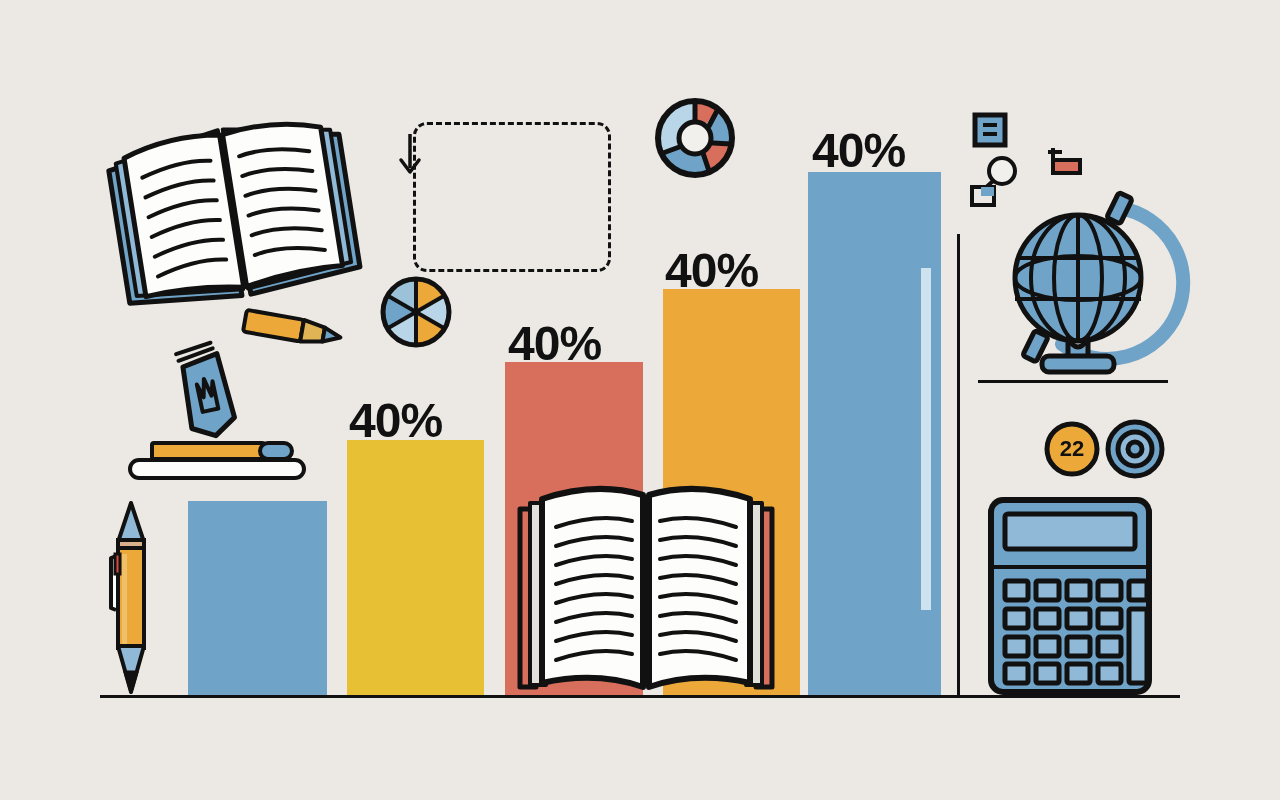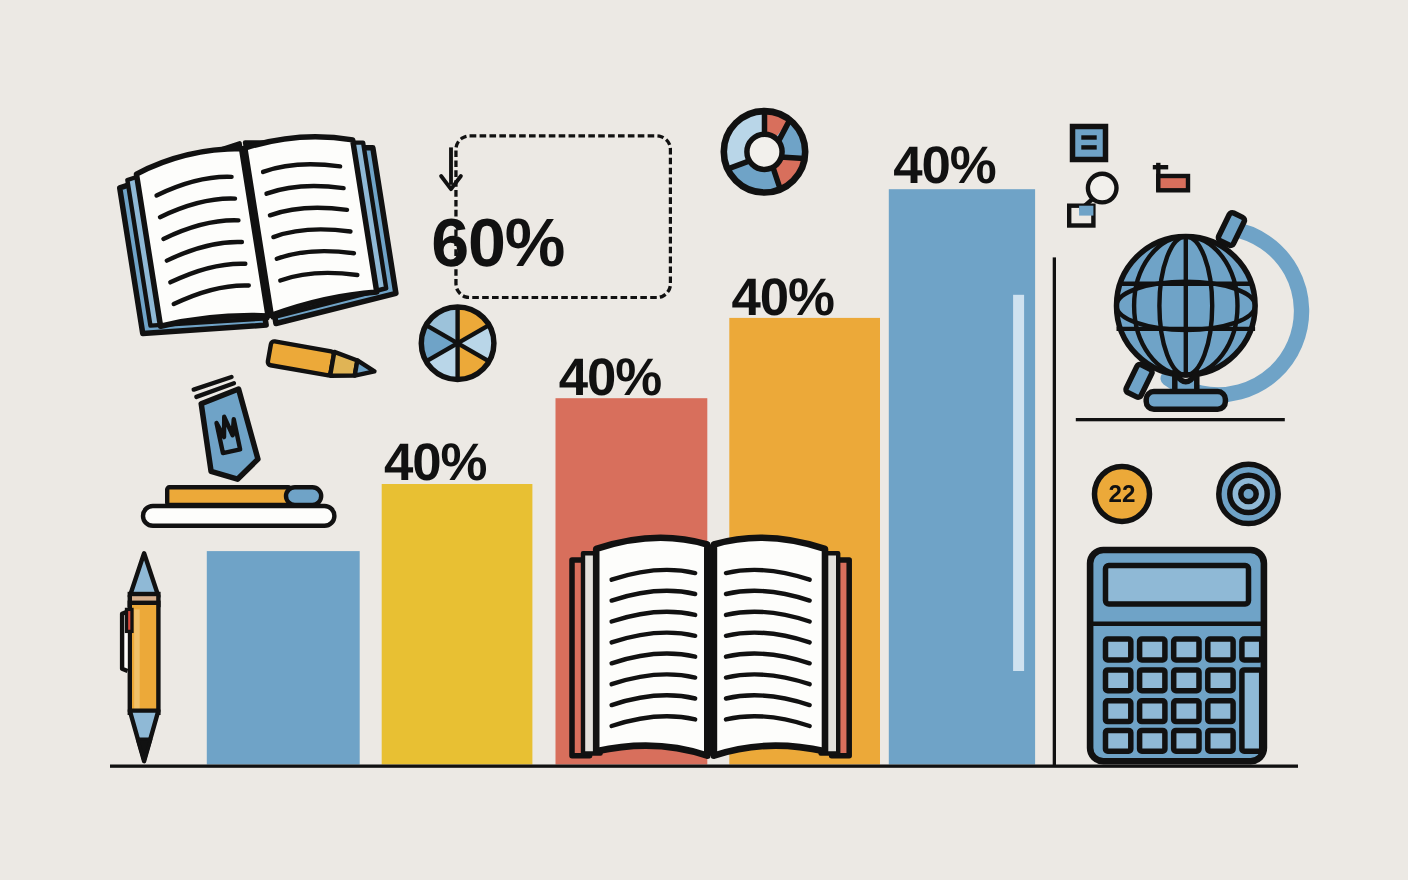--- a/index.html
+++ b/index.html
@@ -82,21 +82,20 @@
 
   <div class="pct small" style="left:812px;top:112px;">40%</div>
 
   <div id="dash-box"></div>
   <div id="dash-arrow">
     <svg width="34" height="48" viewBox="0 0 34 48">
       <path d="M14 2 L14 36" stroke="#111111" stroke-width="3.5" fill="none"></path>
       <path d="M5 28 L14 40 L23 28" stroke="#111111" stroke-width="3.5" fill="none" stroke-linecap="round" stroke-linejoin="round"></path>
     </svg>
   </div>
-  <div class="pct big" style="left:392px;top:176px;">60%</div>
 
   <div id="baseline"></div>
   <div id="divider"></div>
   <div id="shelf"></div>
 
   <div class="abs" style="left:100px;top:100px;width:265px;height:215px;">
     <svg width="265" height="215" viewBox="0 0 265 215">
       <g transform="rotate(-9 132 107)">
 
         <path d="M16 52 L128 34 L128 196 L16 186 Z" fill="#6fa3c7" stroke="#111111" stroke-width="5" stroke-linejoin="round"></path>
@@ -269,21 +268,21 @@
       </g>
 
       <rect x="112" y="16" width="15" height="28" rx="3" transform="rotate(26 119 30)" fill="#6fa3c7" stroke="#111111" stroke-width="5"></rect>
       <rect x="28" y="154" width="15" height="28" rx="3" transform="rotate(26 35 168)" fill="#6fa3c7" stroke="#111111" stroke-width="5"></rect>
 
       <path d="M68 160 Q78 178 88 160 L88 180 L68 180 Z" fill="#6fa3c7" stroke="#111111" stroke-width="5" stroke-linejoin="round"></path>
       <rect x="42" y="178" width="72" height="16" rx="7" fill="#6fa3c7" stroke="#111111" stroke-width="5"></rect>
     </svg>
   </div>
 
-  <div class="abs" style="left:991px;top:420px;width:58px;height:58px;">
+  <div class="abs" style="left:1043px;top:420px;width:58px;height:58px;">
     <svg width="58" height="58" viewBox="0 0 58 58">
       <circle cx="29" cy="29" r="25" fill="#eca939" stroke="#111111" stroke-width="5"></circle>
     </svg>
     <span style="position:absolute;left:0;top:0;width:58px;height:58px;display:flex;
                  align-items:center;justify-content:center;font-weight:bold;font-size:22px;
                  color:#111111;font-family:'Liberation Sans',sans-serif;">22</span>
   </div>
 
   <div class="abs" style="left:1104px;top:418px;width:62px;height:62px;">
     <svg width="62" height="62" viewBox="0 0 62 62">

